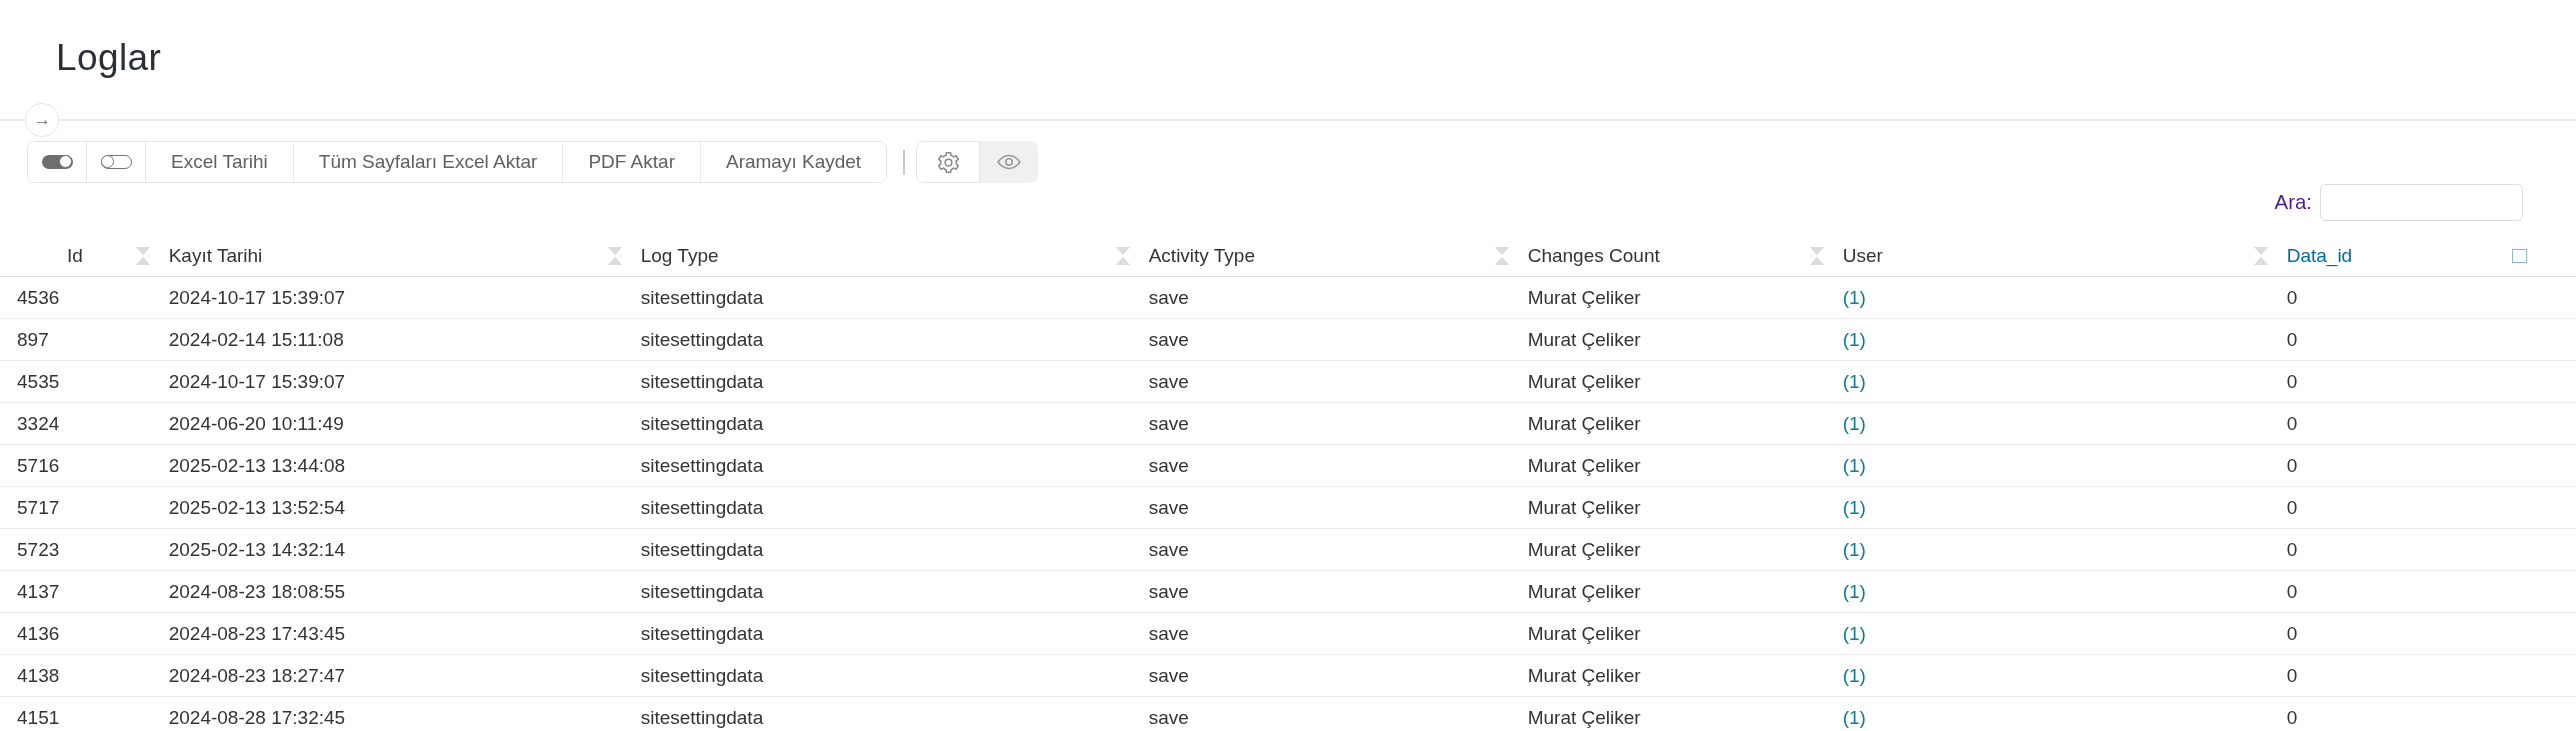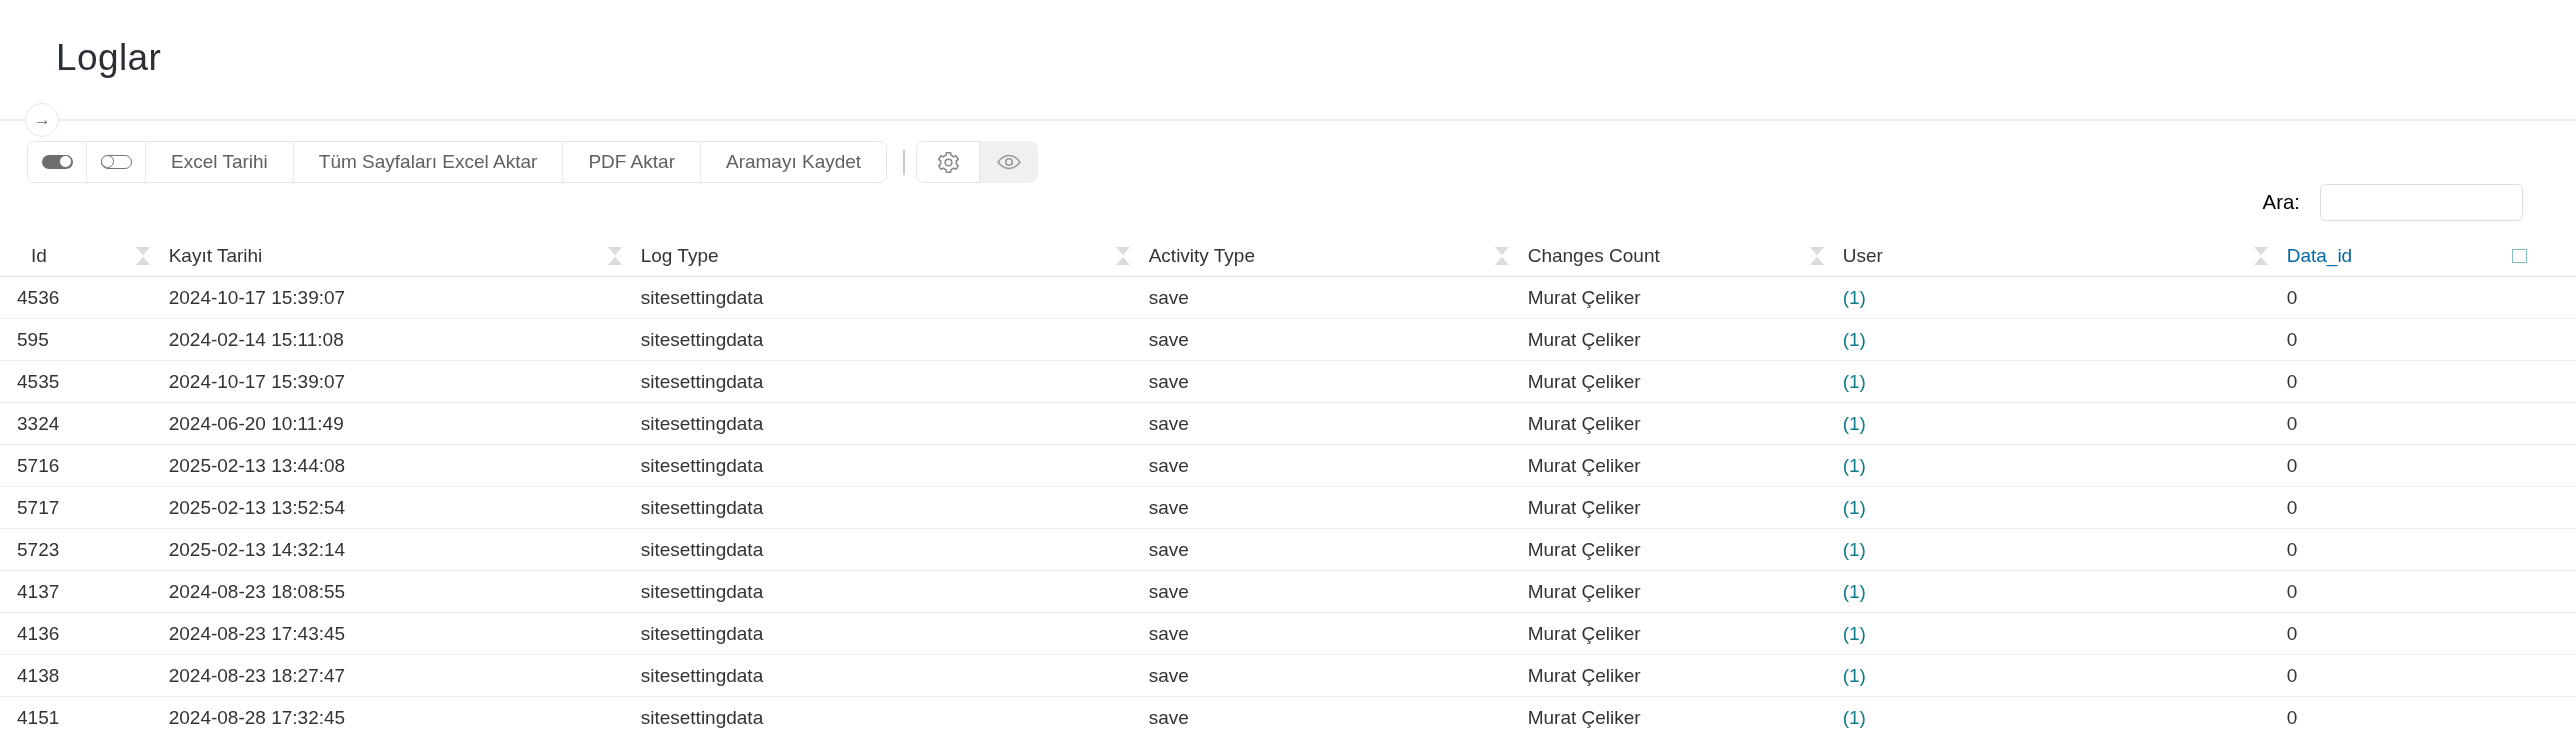--- a/index.html
+++ b/index.html
@@ -48,39 +48,39 @@
     width:64px; background:#fff; border:0.7px solid #e3e3e3; border-radius:7.3px 0 0 7.3px;
     display:flex; align-items:center; justify-content:center; cursor:pointer;
   }
   .eye-btn {
     width:58px; background:#f0f0f0; border:none; border-radius:0 7.3px 7.3px 0;
     display:flex; align-items:center; justify-content:center; cursor:pointer;
   }
 
   
   .search-row { position:absolute; top:184px; right:53px; display:flex; align-items:center; }
-  .search-label { font-size:20.4px; color:#000000; margin-right:20px; }
+  .search-label { font-size:20.4px; color:#4c1d95; margin-right:8px; }
   .search-input {
     width:203px; height:37px; border:1.5px solid #dcdcdc; border-radius:5.8px;
     font-size:19px; padding:0 10.2px; outline:none; font-family:"Liberation Sans", sans-serif;
   }
 
   
   .grid { position:absolute; top:235px; left:0; right:0; }
   .grid-header, .grid-row {
     display:grid;
     grid-template-columns:157px 472px 508px 379px 315px 444px 1fr;
     align-items:center;
   }
   .grid-header { height:42px; border-bottom:1.5px solid #ddd; }
   .hcell {
     display:flex; align-items:center; justify-content:space-between;
     height:42px; padding:0 5.8px 0 11.7px; font-size:19px; color:#333; cursor:pointer;
   }
-  .hcell:first-child { padding-left:31px; }
+  .hcell:first-child { padding-left:31px;margin-left:36px; }
   .hcell.accent { color:#0369a1; padding-right:49px; }
   .filter-icon { flex:0 0 auto; }
   .square-icon { width:14.6px; height:14.6px; border:1.5px solid #86bcc4; background:#fff; flex:0 0 auto; }
 
   .grid-row { height:42px; border-bottom:1.5px solid #ececec; cursor:pointer; }
   .cell { font-size:19px; color:#333; padding-left:11.7px; white-space:nowrap; overflow:hidden; }
   .cell.c-id { padding-left:17px; }
   .cell.link { color:#0e7c8c; }
 </style>
 </head>
@@ -188,21 +188,21 @@
         <div class="grid-row">
         <div class="cell c-id">4536</div>
         <div class="cell">2024-10-17 15:39:07</div>
         <div class="cell">sitesettingdata</div>
         <div class="cell">save</div>
         <div class="cell">Murat Çeliker</div>
         <div class="cell link">(1)</div>
         <div class="cell">0</div>
       </div>
         <div class="grid-row">
-        <div class="cell c-id">595</div>
+        <div class="cell c-id">897</div>
         <div class="cell">2024-02-14 15:11:08</div>
         <div class="cell">sitesettingdata</div>
         <div class="cell">save</div>
         <div class="cell">Murat Çeliker</div>
         <div class="cell link">(1)</div>
         <div class="cell">0</div>
       </div>
         <div class="grid-row">
         <div class="cell c-id">4535</div>
         <div class="cell">2024-10-17 15:39:07</div>

